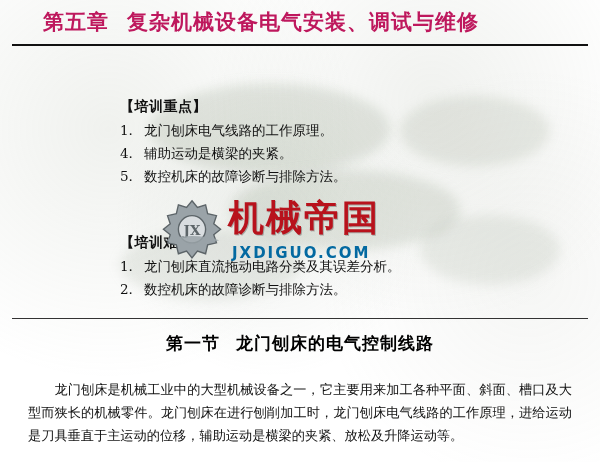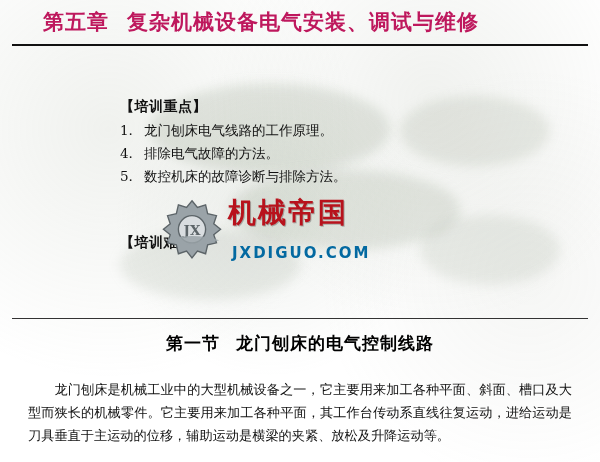--- a/index.html
+++ b/index.html
@@ -149,21 +149,21 @@
     top: 2px;
     width: 68px;
     height: 68px;
   }
   .wm-text {
     position: absolute;
     left: 78px;
     top: -2px;
     font-family: Liberation Mono, monospace;
     font-weight: bold;
-    font-size: 28px;
+    font-size: 36px;
     letter-spacing: 2px;
     color: #b8121c;
     text-shadow: 1px 1px 0 rgba(0,0,0,0.25);
     white-space: nowrap;
   }
   .wm-sub {
     position: absolute;
     left: 82px;
     top: 48px;
     font-family: "DejaVu Sans", "Liberation Sans", sans-serif;
@@ -188,42 +188,46 @@
 
   <div class="chapter-head">
     <span class="ch-num">第五章</span><span>复杂机械设备电气安装、调试与维修</span>
   </div>
   <div class="rule top"></div>
 
   <div class="block" id="focus-block">
     <div class="block-title">【培训重点】</div>
     <ol>
       <li><span class="li-num">1.</span><span>龙门刨床电气线路的工作原理。</span></li>
-      <li><span class="li-num">4.</span><span>排除电气故障的方法。</span></li>
+      <li><span class="li-num">4.</span><span>辅助运动是横梁的夹紧。</span></li>
       <li><span class="li-num">5.</span><span>数控机床的故障诊断与排除方法。</span></li>
     </ol>
   </div>
 
   <div class="block" id="difficulty-block">
     <div class="block-title">【培训难点】</div>
+    <ol>
+      <li><span class="li-num">1.</span><span>龙门刨床直流拖动电路分类及其误差分析。</span></li>
+      <li><span class="li-num">2.</span><span>数控机床的故障诊断与排除方法。</span></li>
+    </ol>
   </div>
 
   <div class="watermark">
     <svg class="wm-gear" viewBox="0 0 100 100">
       <g fill="#9aa3a8" stroke="#5c6468" stroke-width="2">
         <path d="M50 4 L58 14 L70 10 L73 23 L86 26 L82 38 L92 46 L82 54 L86 66 L73 69 L70 82 L58 78 L50 88 L42 78 L30 82 L27 69 L14 66 L18 54 L8 46 L18 38 L14 26 L27 23 L30 10 L42 14 Z"></path>
         <circle cx="50" cy="46" r="20" fill="#d9dde0"></circle>
       </g>
       <text x="50" y="54" text-anchor="middle" font-family="DejaVu Serif, serif" font-size="20" font-weight="bold" fill="#5c6468">JX</text>
       <path d="M10 62 Q50 50 90 62 Q50 74 10 62 Z" fill="#9aa3a8" opacity="0.85"></path>
     </svg>
     <div class="wm-text">机械帝国</div>
     <div class="wm-sub">JXDIGUO.COM</div>
   </div>
 
   <div class="rule bottom"></div>
   <div class="section-head">
     <span class="sec-num">第一节</span><span>龙门刨床的电气控制线路</span>
   </div>
 
-  <div class="body-text">龙门刨床是机械工业中的大型机械设备之一，它主要用来加工各种平面、斜面、槽口及大型而狭长的机械零件。它主要用来加工各种平面，其工作台传动系直线往复运动，进给运动是刀具垂直于主运动的位移，辅助运动是横梁的夹紧、放松及升降运动等。</div>
+  <div class="body-text">龙门刨床是机械工业中的大型机械设备之一，它主要用来加工各种平面、斜面、槽口及大型而狭长的机械零件。龙门刨床在进行刨削加工时，龙门刨床电气线路的工作原理，进给运动是刀具垂直于主运动的位移，辅助运动是横梁的夹紧、放松及升降运动等。</div>
 
 </div>
 
 </body></html>

